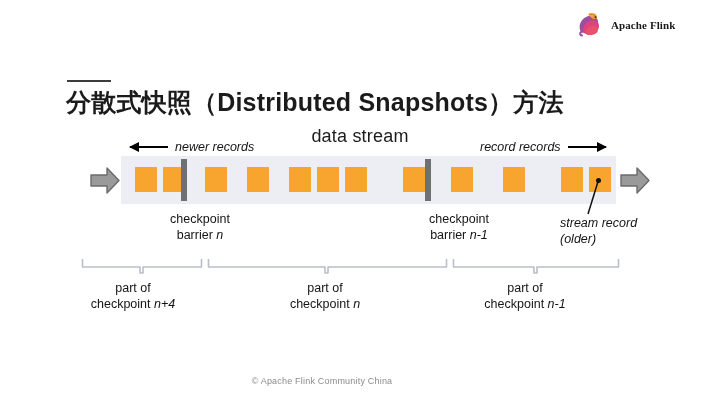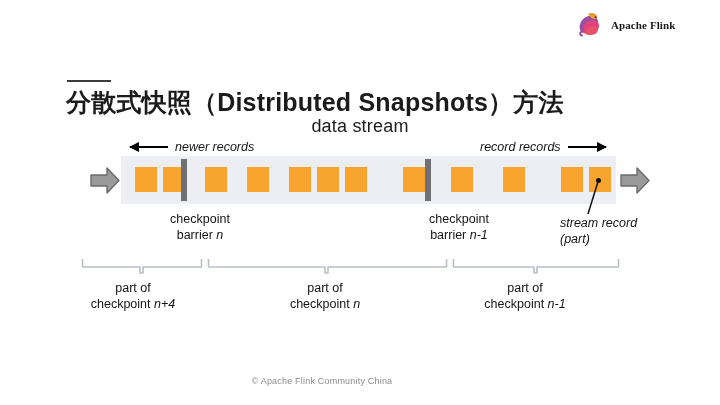--- a/index.html
+++ b/index.html
@@ -19,21 +19,21 @@
     font-family:Liberation Serif, serif;white-space:nowrap;}
 
   
   .title{position:absolute;left:66px;top:38px;font-size:25px;font-weight:bold;color:#1b1b1b;
     white-space:nowrap;letter-spacing:.2px;margin-top:48px;}
   .title-rule{position:absolute;left:67px;top:80px;width:44px;height:2px;background:#3c3c3c;}
 
   
   .diagram{position:absolute;left:0;top:108px;width:720px;height:230px;}
 
-  .ds-title{position:absolute;left:0;top:8px;width:720px;text-align:center;
+  .ds-title{position:absolute;left:0;top:18px;width:720px;text-align:center;
     font-size:18px;color:#1c1c1c;letter-spacing:.2px;}
 
   .dir-row{position:absolute;top:30px;height:18px;}
   .dir-label{font-size:12.5px;font-style:italic;color:#141414;white-space:nowrap;}
   .dir-left{left:130px;display:flex;align-items:center;gap:7px;}
   .dir-right{left:480px;display:flex;align-items:center;gap:7px;}
 
   .arr-line{height:2px;background:#000;position:relative;}
   .arr-left-line{width:38px;}
   .arr-right-line{width:38px;}
@@ -158,21 +158,21 @@
       <span>barrier </span><em class="it">n</em>
     </div>
 
     <div class="cb-label cb-n1">
       <span>checkpoint</span><br>
       <span>barrier </span><em class="it">n-1</em>
     </div>
 
     <div class="sr-label">
       <span>stream record</span><br>
-      <span>(part)</span>
+      <span>(older)</span>
     </div>
 
     <div class="brace" style="left:81px;width:122px;">
       <svg width="122" height="16" viewBox="0 0 122 16" preserveAspectRatio="none">
         <path d="M1.5 1 V9 H59 V15 H62 V9 H120.5 V1" fill="none" stroke="#b9bec7" stroke-width="1.6" stroke-linejoin="round"></path>
       </svg>
     </div>
 
     <div class="brace" style="left:207px;width:241px;">
       <svg width="241" height="16" viewBox="0 0 241 16" preserveAspectRatio="none">

